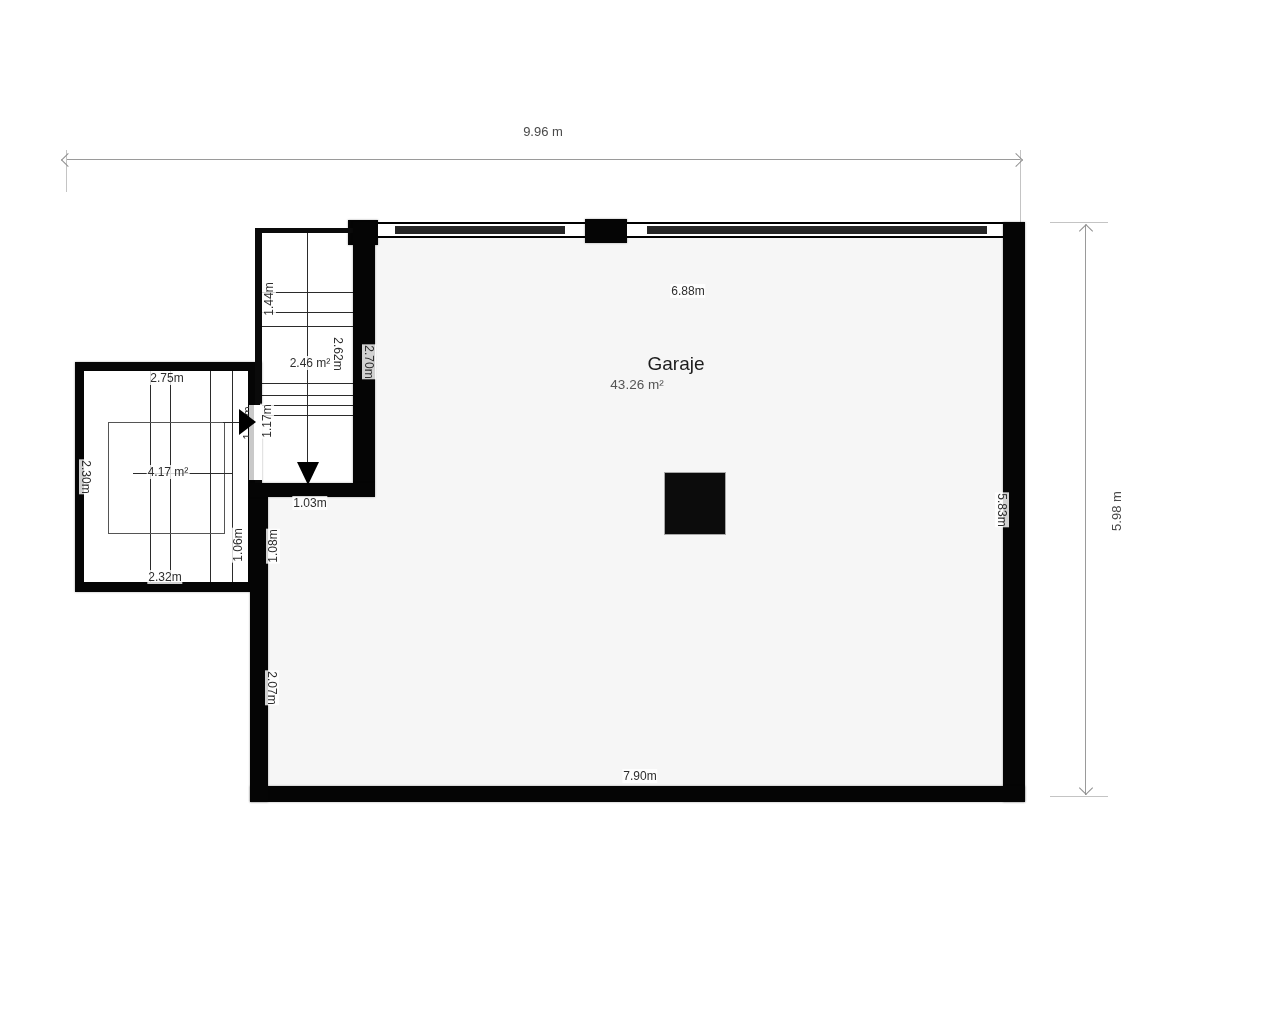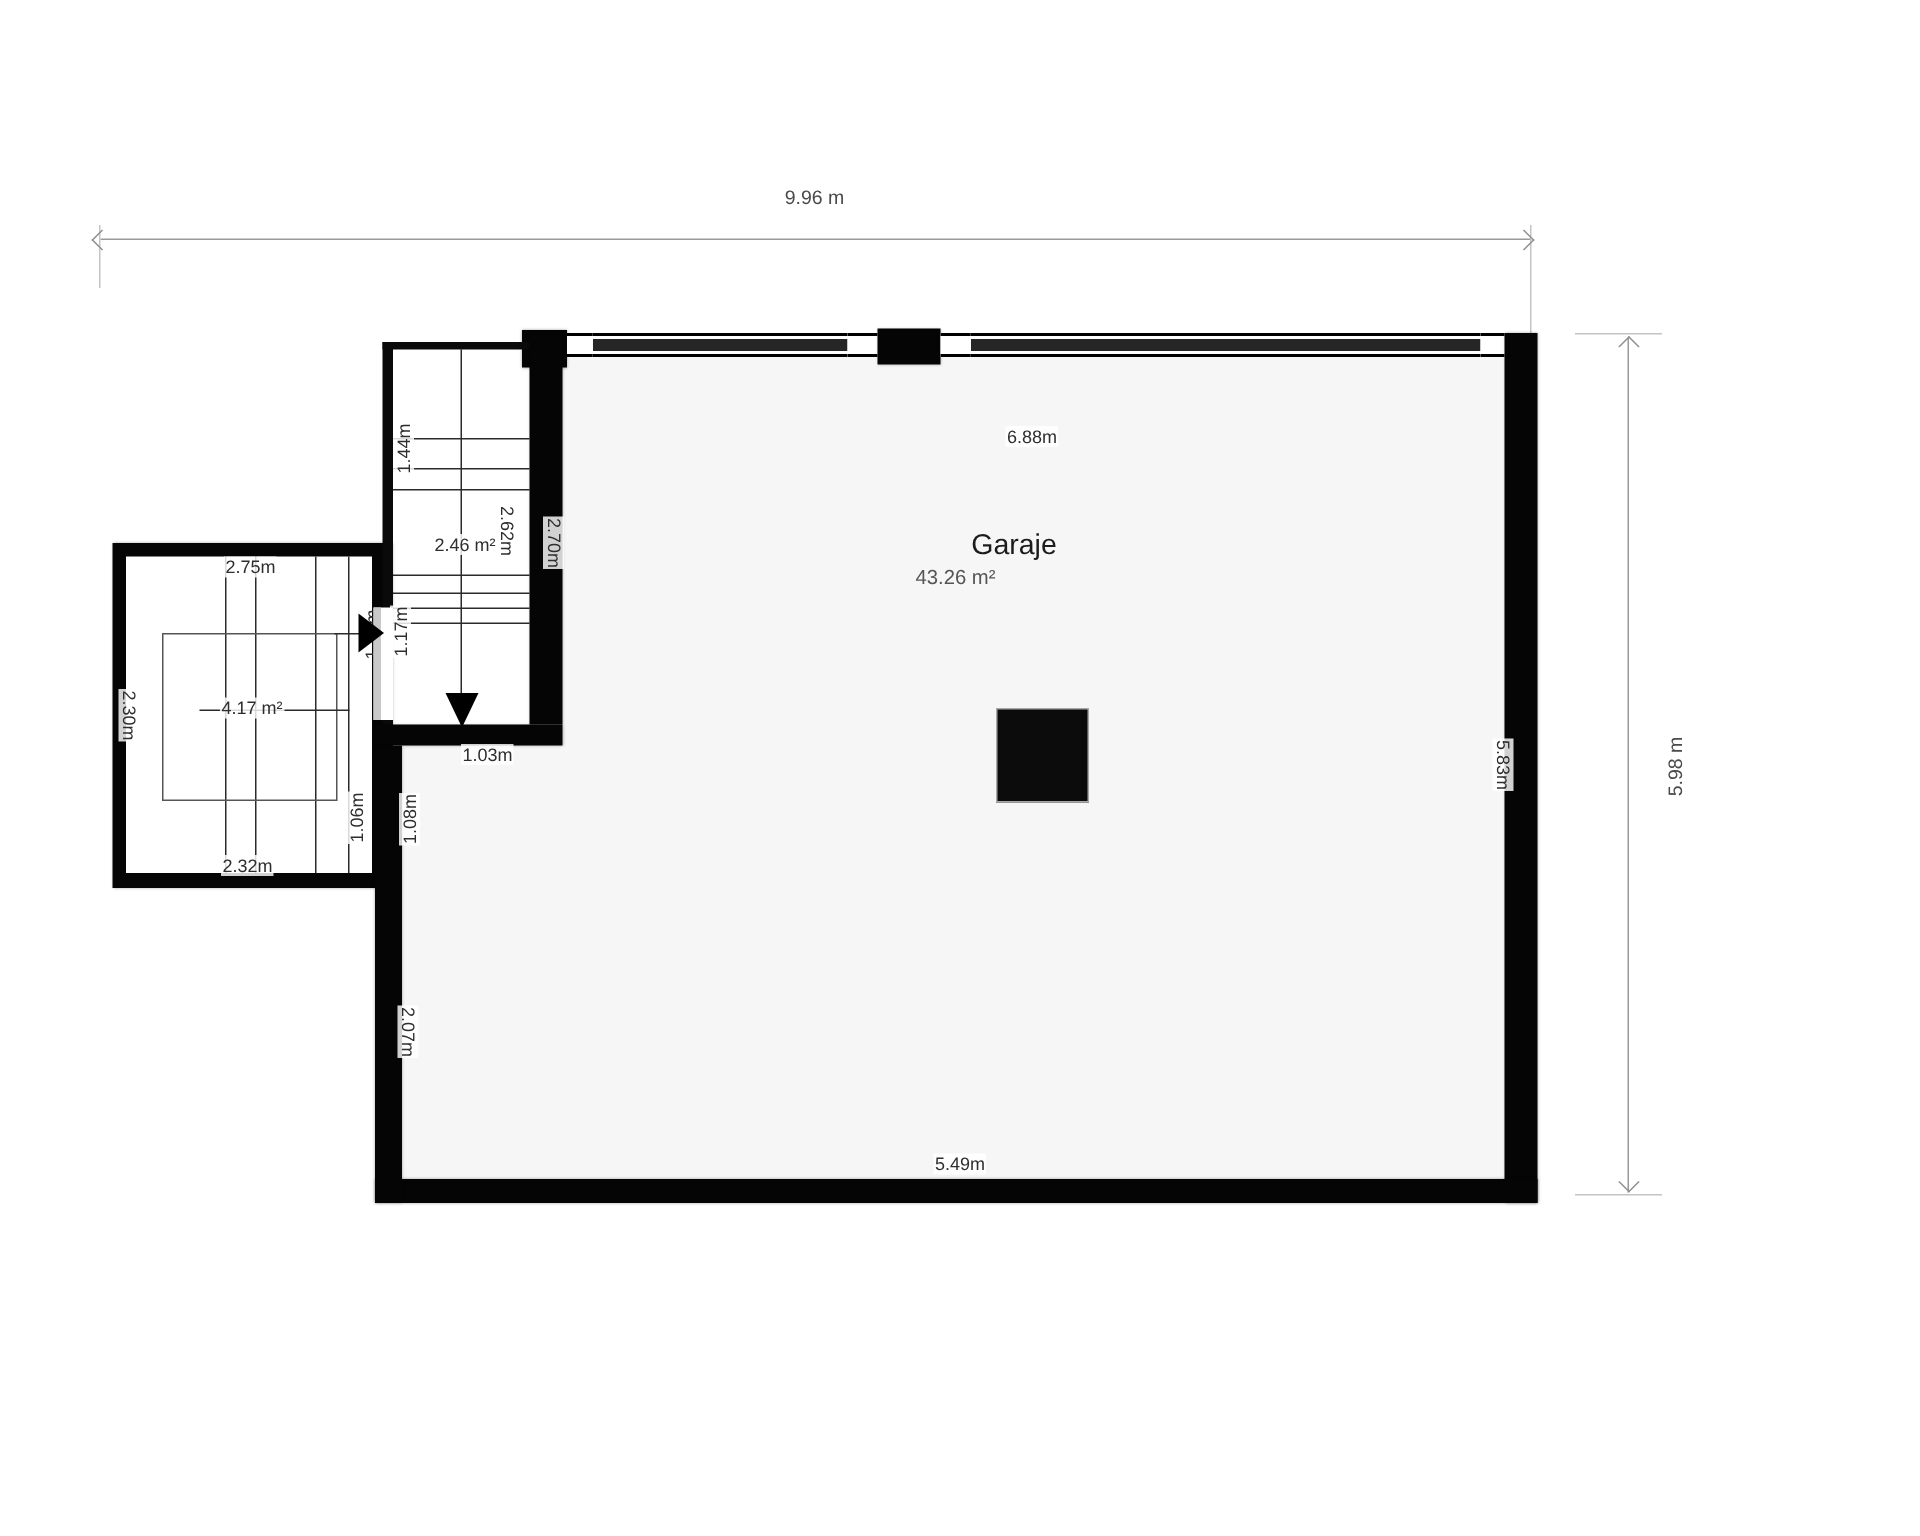--- a/index.html
+++ b/index.html
@@ -102,31 +102,31 @@
 
   <div class="arrow-right" style="left:239px;top:409px;"></div>
   <div class="arrow-down" style="left:297px;top:462px;"></div>
 
   <div class="pillar" style="left:664px;top:472px;width:60px;height:61px;"></div>
 
   <div class="lbl big" style="left:676px;top:364px;">Garaje</div>
   <div class="lbl sub" style="left:637px;top:385px;">43.26 m²</div>
 
   <div class="lbl" style="left:688px;top:243px;margin-top:48px;">6.88m</div>
-  <div class="lbl" style="left:640px;top:776px;">5.49m</div>
+  <div class="lbl" style="left:640px;top:776px;">7.90m</div>
   <div class="lbl r90" style="left:1002px;top:510px;">5.83m</div>
   <div class="lbl r90" style="left:272px;top:688px;">2.07m</div>
   <div class="lbl r270" style="left:273px;top:546px;">1.08m</div>
 
   <div class="lbl r270" style="left:269px;top:299px;">1.44m</div>
   <div class="lbl" style="left:310px;top:363px;">2.46 m²</div>
   <div class="lbl r90" style="left:338px;top:354px;">2.62m</div>
   <div class="lbl r90" style="left:369px;top:362px;">2.70m</div>
   <div class="lbl r270" style="left:267px;top:421px;">1.17m</div>
-  <div class="lbl" style="left:325px;top:503px;">1.03m</div>
+  <div class="lbl" style="left:310px;top:503px;">1.03m</div>
 
   <div class="lbl" style="left:167px;top:378px;">2.75m</div>
   <div class="lbl r90" style="left:86px;top:477px;">2.30m</div>
   <div class="lbl" style="left:168px;top:472px;">4.17 m²</div>
   <div class="lbl" style="left:165px;top:577px;">2.32m</div>
   <div class="lbl r270" style="left:238px;top:545px;">1.06m</div>
 
 </div>
 
 </body></html>

